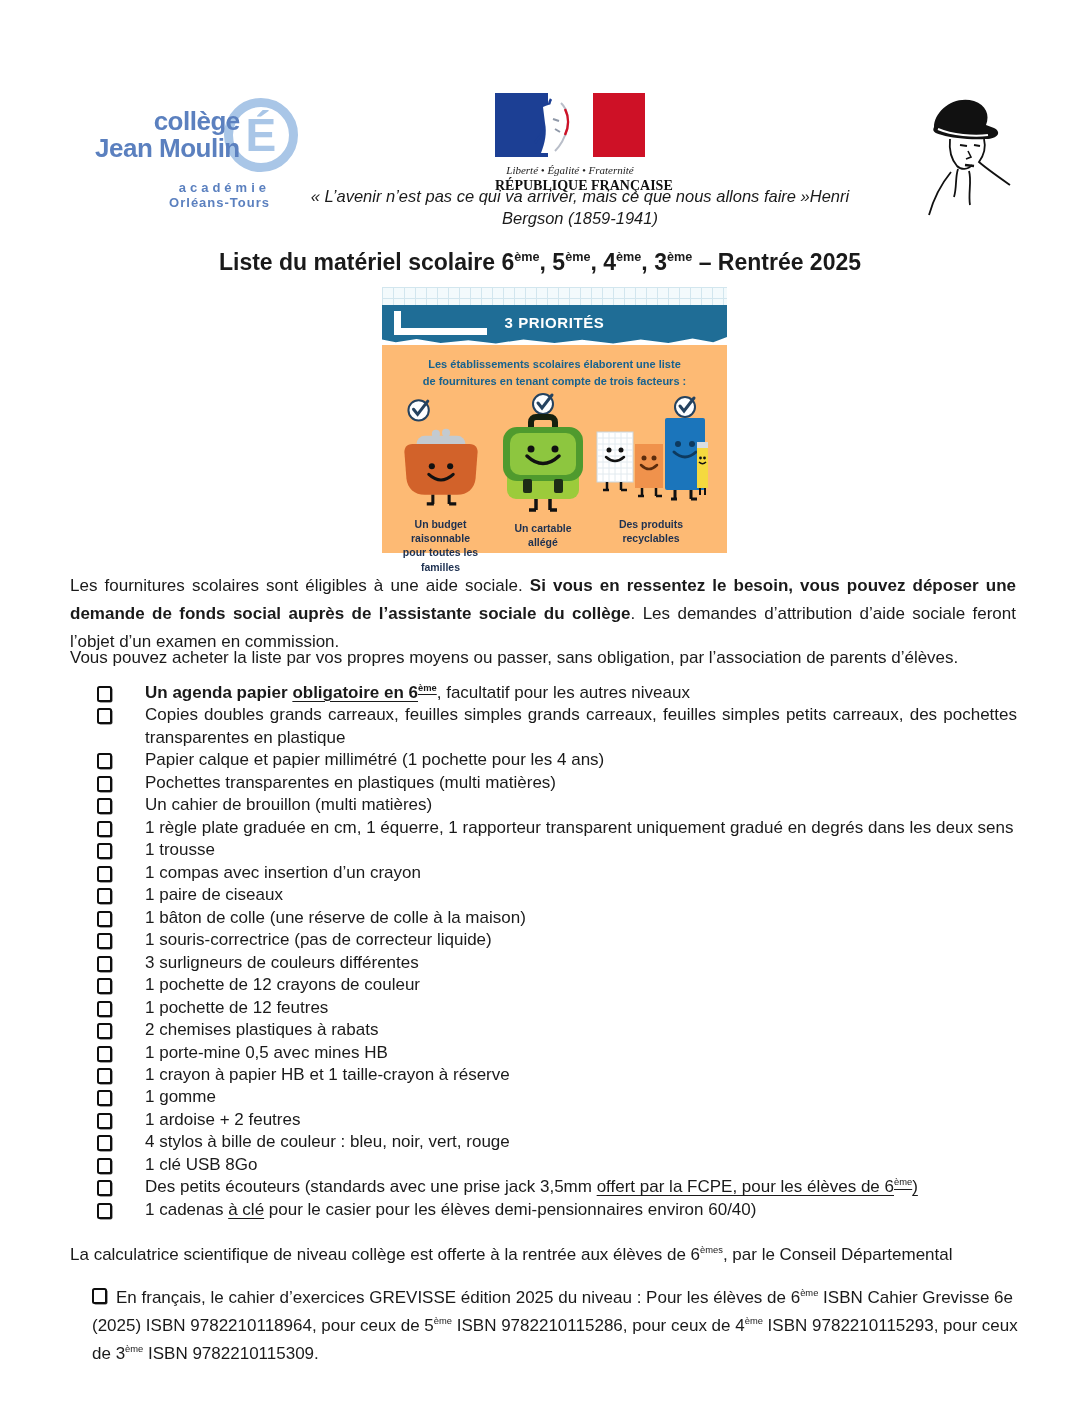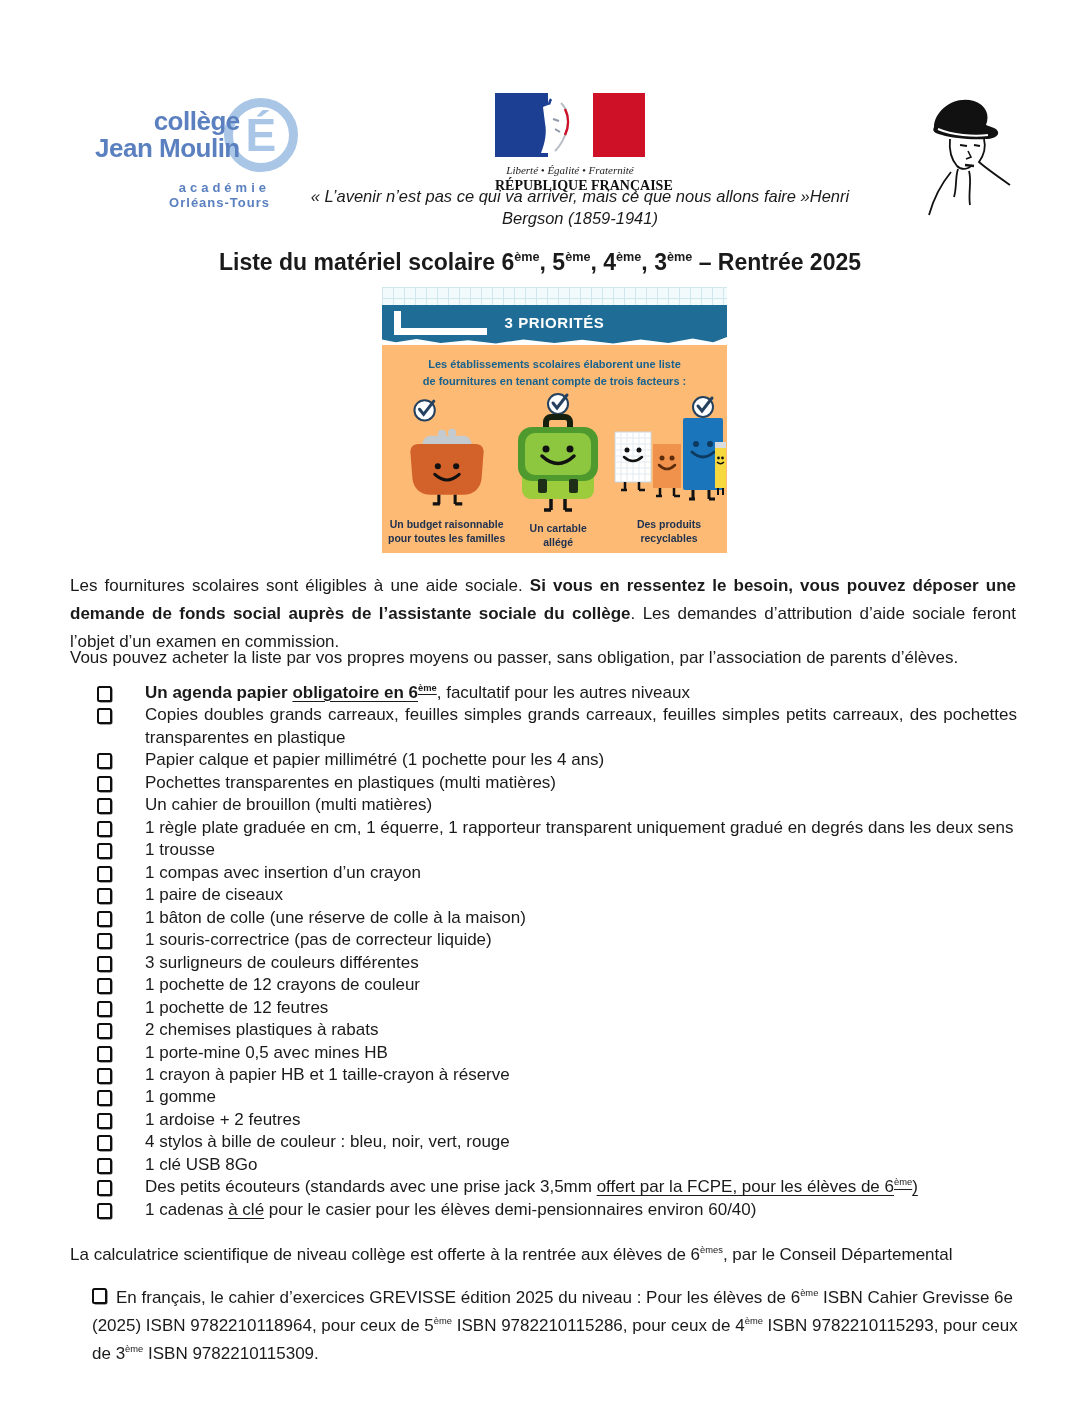--- a/index.html
+++ b/index.html
@@ -59,21 +59,21 @@
   .ig-bracket{position:absolute;left:8px;top:4px;}
   .ig-banner-text{
     position:absolute;inset:0;display:flex;align-items:center;justify-content:center;
     color:#fff;font-weight:700;font-size:15px;letter-spacing:0.6px;padding-bottom:6px;
   }
   .ig-body{background:#fdba74;height:208px;}
   .ig-heading{
     padding-top:11px;text-align:center;color:#17628f;font-weight:700;
     font-size:11px;line-height:1.5;
   }
-  .ig-cols{display:flex;justify-content:space-between;padding:2px 0 0 6px;}
+  .ig-cols{display:flex;justify-content:space-between;padding:2px 18px 0 6px;}
   .ig-col{text-align:center;}
   .ig-label{color:#1d3050;font-weight:700;font-size:10.5px;line-height:1.35;margin-top:2px;}
 
   
   .para{position:absolute;font-size:17px;line-height:1.66;}
   .para-aid{left:70px;top:572px;width:946px;text-align:justify;}
   .para-buy{left:70px;top:644px;width:946px;}
   .para-calc{left:70px;top:1241px;width:946px;}
 
   

